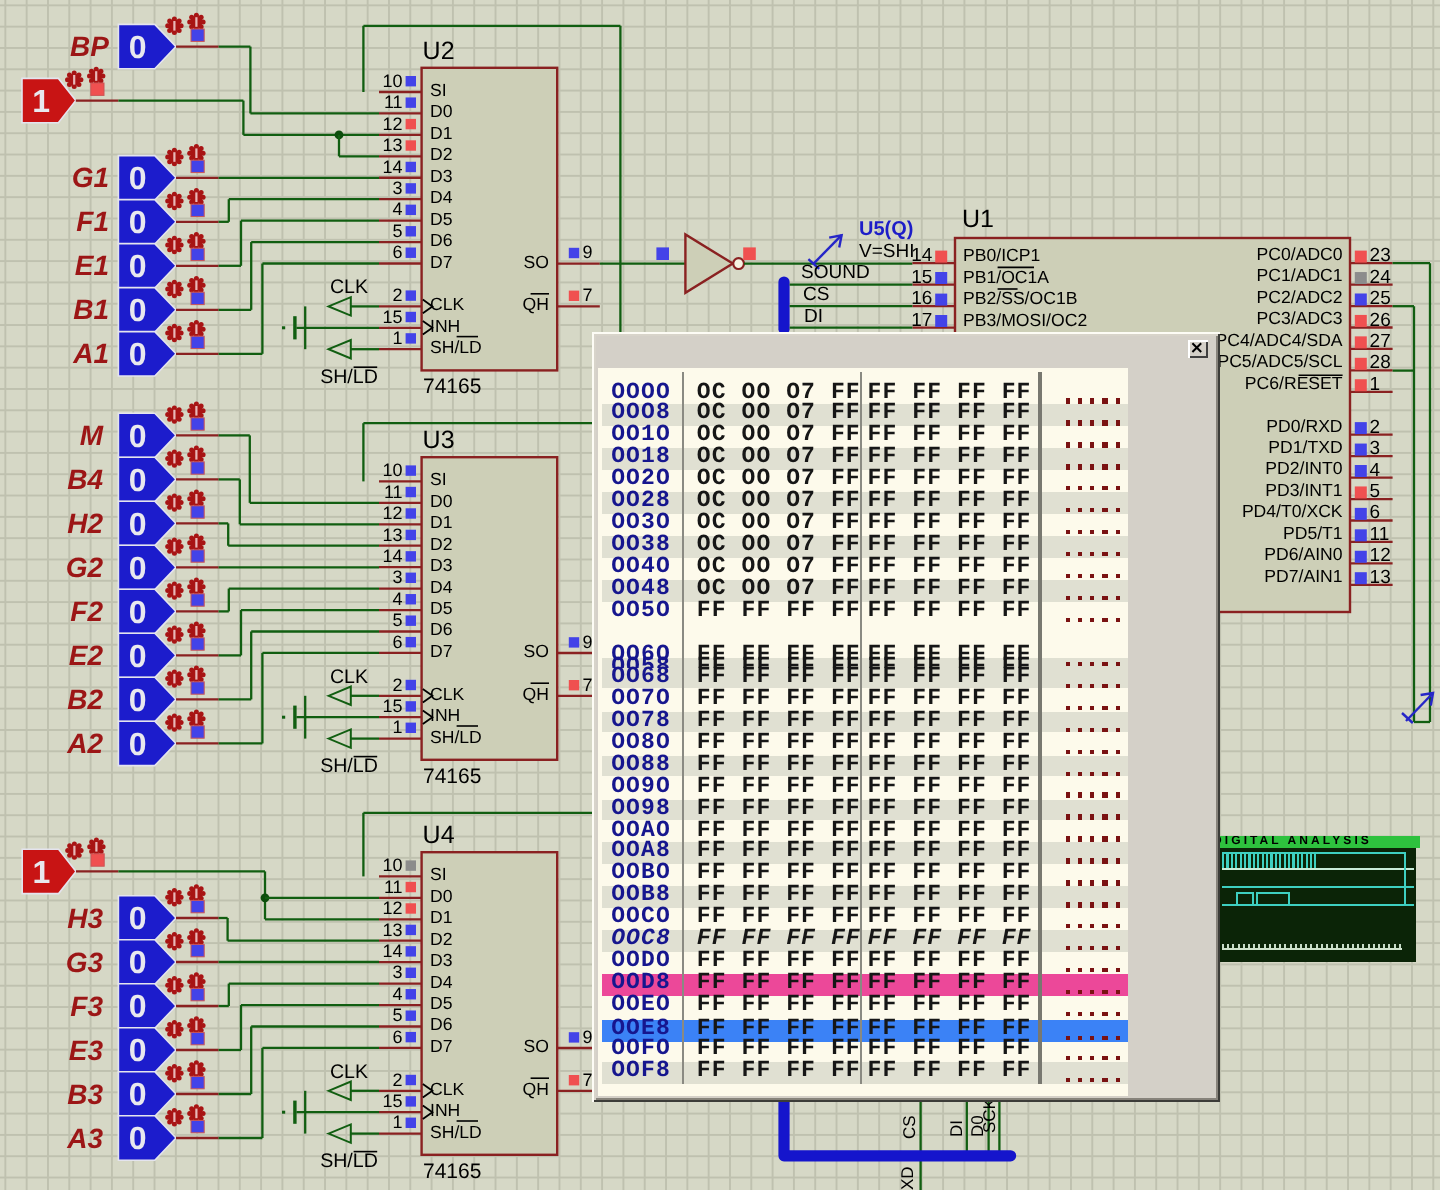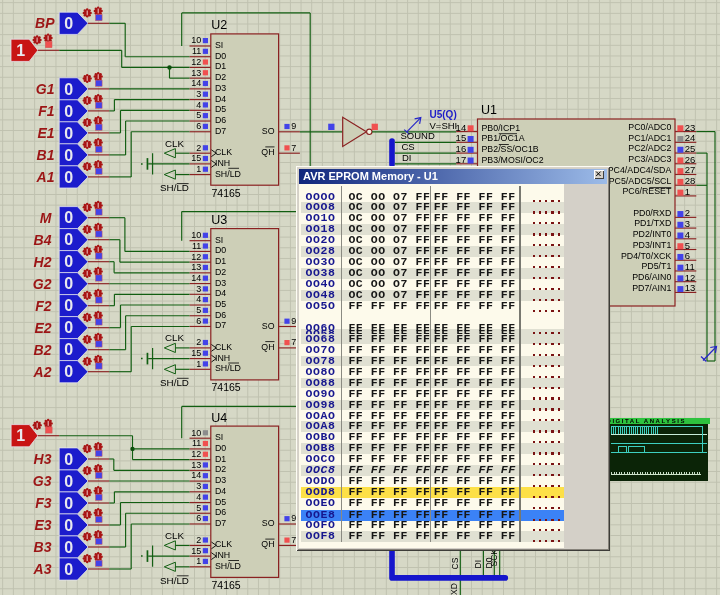--- a/index.html
+++ b/index.html
@@ -1077,21 +1077,20 @@
       <div style="position:absolute;left:6.5px;top:15.8px;width:95.5px;height:1.2px;background:#c8ecd8"></div>
       <div style="position:absolute;left:6.5px;top:24.6px;width:95.5px;height:1px;background:#3ed0c0"></div>
       <div style="position:absolute;left:6.5px;top:34.0px;width:95.5px;height:1px;background:#3ed0c0"></div>
       <div style="position:absolute;left:13.0px;top:27.9px;width:7.399999999999999px;height:6.2px;border:1px solid #3ed0c0;border-bottom:none"></div>
       <div style="position:absolute;left:23.7px;top:27.9px;width:14.400000000000002px;height:6.2px;border:1px solid #3ed0c0;border-bottom:none"></div>
       <div style="position:absolute;left:97.2px;top:7.6px;width:1.2px;height:26.6px;background:#3ed0c0"></div>
       <div style="position:absolute;left:6.5px;top:53.6px;width:90px;height:2.6px;background:repeating-linear-gradient(90deg,#c8dcc8 0 1px,transparent 1px 2.6px)"></div>
       <div style="position:absolute;left:6.5px;top:56.2px;width:90px;height:1px;background:#cfe3cc"></div>
     </div>
 <div style="position:absolute;left:296px;top:166px;width:314px;height:385px;background:#d4d0c8;box-shadow:inset 1px 1px 0 #fdfcf5,inset -1px -1px 0 #3c3c38,inset 2px 2px 0 #d8d4ca,inset -2px -2px 0 #87837b">
-      <div style="position:absolute;left:3px;top:2.5px;width:308px;height:15.5px;background:linear-gradient(90deg,#10267c,#9cbbe8);color:#fff;font-family:&quot;Liberation Sans&quot;,sans-serif;font-size:11px;font-weight:bold;line-height:15.5px;padding-left:4px;box-sizing:border-box">AVR EPROM Memory - U1</div>
       <div style="position:absolute;left:298.3px;top:4.3px;width:9.4px;height:8.6px;background:#d4d0c8;box-shadow:inset 1px 1px 0 #fff,inset -1px -1px 0 #404040">
         <svg width="9" height="8" style="position:absolute;left:0;top:0">
           <path d="M2.2 1.6 L6.6 6 M6.6 1.6 L2.2 6" stroke="#000" stroke-width="1"></path>
         </svg>
       </div>
       <div style="position:absolute;left:3px;top:18px;width:265px;height:364px;background:#fdfaeb;overflow:hidden">
         <div class="mr" style="top:7.5px;"><span class="ad">OOOO</span><span class="h1">OC OO O7 FF</span><span class="h2">FF FF FF FF</span><span class="dt"><i></i><i></i><i></i><i></i><i></i><i></i><i></i><i></i><i></i></span></div>
         <div class="mr" style="top:18.45px;background:#e0e0d2;"><span class="ad">OOO8</span><span class="h1">OC OO O7 FF</span><span class="h2">FF FF FF FF</span><span class="dt"><i></i><i></i><i></i><i></i><i></i><i></i><i></i><i></i><i></i></span></div>
         <div class="mr" style="top:29.4px;"><span class="ad">OO1O</span><span class="h1">OC OO O7 FF</span><span class="h2">FF FF FF FF</span><span class="dt"><i></i><i></i><i></i><i></i><i></i><i></i><i></i><i></i><i></i></span></div>
         <div class="mr" style="top:40.349999999999994px;background:#e0e0d2;"><span class="ad">OO18</span><span class="h1">OC OO O7 FF</span><span class="h2">FF FF FF FF</span><span class="dt"><i></i><i></i><i></i><i></i><i></i><i></i><i></i><i></i><i></i></span></div>
@@ -1111,21 +1110,21 @@
         <div class="mr" style="top:193.64999999999998px;background:#e0e0d2;"><span class="ad">OO88</span><span class="h1">FF FF FF FF</span><span class="h2">FF FF FF FF</span><span class="dt"><i></i><i></i><i></i><i></i><i></i><i></i><i></i><i></i><i></i></span></div>
         <div class="mr" style="top:204.6px;"><span class="ad">OO9O</span><span class="h1">FF FF FF FF</span><span class="h2">FF FF FF FF</span><span class="dt"><i></i><i></i><i></i><i></i><i></i><i></i><i></i><i></i><i></i></span></div>
         <div class="mr" style="top:215.54999999999998px;background:#e0e0d2;"><span class="ad">OO98</span><span class="h1">FF FF FF FF</span><span class="h2">FF FF FF FF</span><span class="dt"><i></i><i></i><i></i><i></i><i></i><i></i><i></i><i></i><i></i></span></div>
         <div class="mr" style="top:226.5px;"><span class="ad">OOAO</span><span class="h1">FF FF FF FF</span><span class="h2">FF FF FF FF</span><span class="dt"><i></i><i></i><i></i><i></i><i></i><i></i><i></i><i></i><i></i></span></div>
         <div class="mr" style="top:237.45px;background:#e0e0d2;"><span class="ad">OOA8</span><span class="h1">FF FF FF FF</span><span class="h2">FF FF FF FF</span><span class="dt"><i></i><i></i><i></i><i></i><i></i><i></i><i></i><i></i><i></i></span></div>
         <div class="mr" style="top:248.39999999999998px;"><span class="ad">OOBO</span><span class="h1">FF FF FF FF</span><span class="h2">FF FF FF FF</span><span class="dt"><i></i><i></i><i></i><i></i><i></i><i></i><i></i><i></i><i></i></span></div>
         <div class="mr" style="top:259.35px;background:#e0e0d2;"><span class="ad">OOB8</span><span class="h1">FF FF FF FF</span><span class="h2">FF FF FF FF</span><span class="dt"><i></i><i></i><i></i><i></i><i></i><i></i><i></i><i></i><i></i></span></div>
         <div class="mr" style="top:270.29999999999995px;"><span class="ad">OOCO</span><span class="h1">FF FF FF FF</span><span class="h2">FF FF FF FF</span><span class="dt"><i></i><i></i><i></i><i></i><i></i><i></i><i></i><i></i><i></i></span></div>
         <div class="mr" style="top:281.25px;background:#e0e0d2;font-style:italic;"><span class="ad">OOC8</span><span class="h1">FF FF FF FF</span><span class="h2">FF FF FF FF</span><span class="dt"><i></i><i></i><i></i><i></i><i></i><i></i><i></i><i></i><i></i></span></div>
         <div class="mr" style="top:292.2px;"><span class="ad">OODO</span><span class="h1">FF FF FF FF</span><span class="h2">FF FF FF FF</span><span class="dt"><i></i><i></i><i></i><i></i><i></i><i></i><i></i><i></i><i></i></span></div>
-        <div class="mr" style="top:303.15px;background:#fde047;padding-left:40px;"><span class="ad">OOD8</span><span class="h1">FF FF FF FF</span><span class="h2">FF FF FF FF</span><span class="dt"><i></i><i></i><i></i><i></i><i></i><i></i><i></i><i></i><i></i></span></div>
+        <div class="mr" style="top:303.15px;background:#ec4899;padding-left:40px;"><span class="ad">OOD8</span><span class="h1">FF FF FF FF</span><span class="h2">FF FF FF FF</span><span class="dt"><i></i><i></i><i></i><i></i><i></i><i></i><i></i><i></i><i></i></span></div>
         <div class="mr" style="top:314.09999999999997px;"><span class="ad">OOEO</span><span class="h1">FF FF FF FF</span><span class="h2">FF FF FF FF</span><span class="dt"><i></i><i></i><i></i><i></i><i></i><i></i><i></i><i></i><i></i></span></div>
         <div class="mr" style="top:326px;background:#3b82f6;"><span class="ad">OOE8</span><span class="h1">FF FF FF FF</span><span class="h2">FF FF FF FF</span><span class="dt"><i></i><i></i><i></i><i></i><i></i><i></i><i></i><i></i><i></i></span></div>
         <div class="mr" style="top:336.0px;"><span class="ad">OOFO</span><span class="h1">FF FF FF FF</span><span class="h2">FF FF FF FF</span><span class="dt"><i></i><i></i><i></i><i></i><i></i><i></i><i></i><i></i><i></i></span></div>
         <div class="mr" style="top:346.95px;background:#e0e0d2;"><span class="ad">OOF8</span><span class="h1">FF FF FF FF</span><span class="h2">FF FF FF FF</span><span class="dt"><i></i><i></i><i></i><i></i><i></i><i></i><i></i><i></i><i></i></span></div>
         <div style="position:absolute;left:42.2px;top:2px;width:1px;height:356px;background:#8a8a82"></div>
         <div style="position:absolute;left:131.2px;top:2px;width:1px;height:356px;background:#8a8a82"></div>
         <div style="position:absolute;left:220.0px;top:2px;width:2px;height:356px;background:#787870"></div>
         <div style="position:absolute;left:291.9px;top:0;width:16.1px;height:364px;background-image:conic-gradient(#fff 0 25%,#d6d2c6 0 50%,#fff 0 75%,#d6d2c6 0);background-size:2px 2px">
           <div style="position:absolute;left:0;top:0px;width:16.1px;height:16px;background:#d4d0c8;box-shadow:inset 1px 1px 0 #fff,inset -1px -1px 0 #404040,inset 2px 2px 0 #e8e5de,inset -2px -2px 0 #87837b">
             <div style="position:absolute;left:4.2px;top:5.5px;width:0;height:0;border-left:3.8px solid transparent;border-right:3.8px solid transparent;border-bottom:4.5px solid #000"></div>

